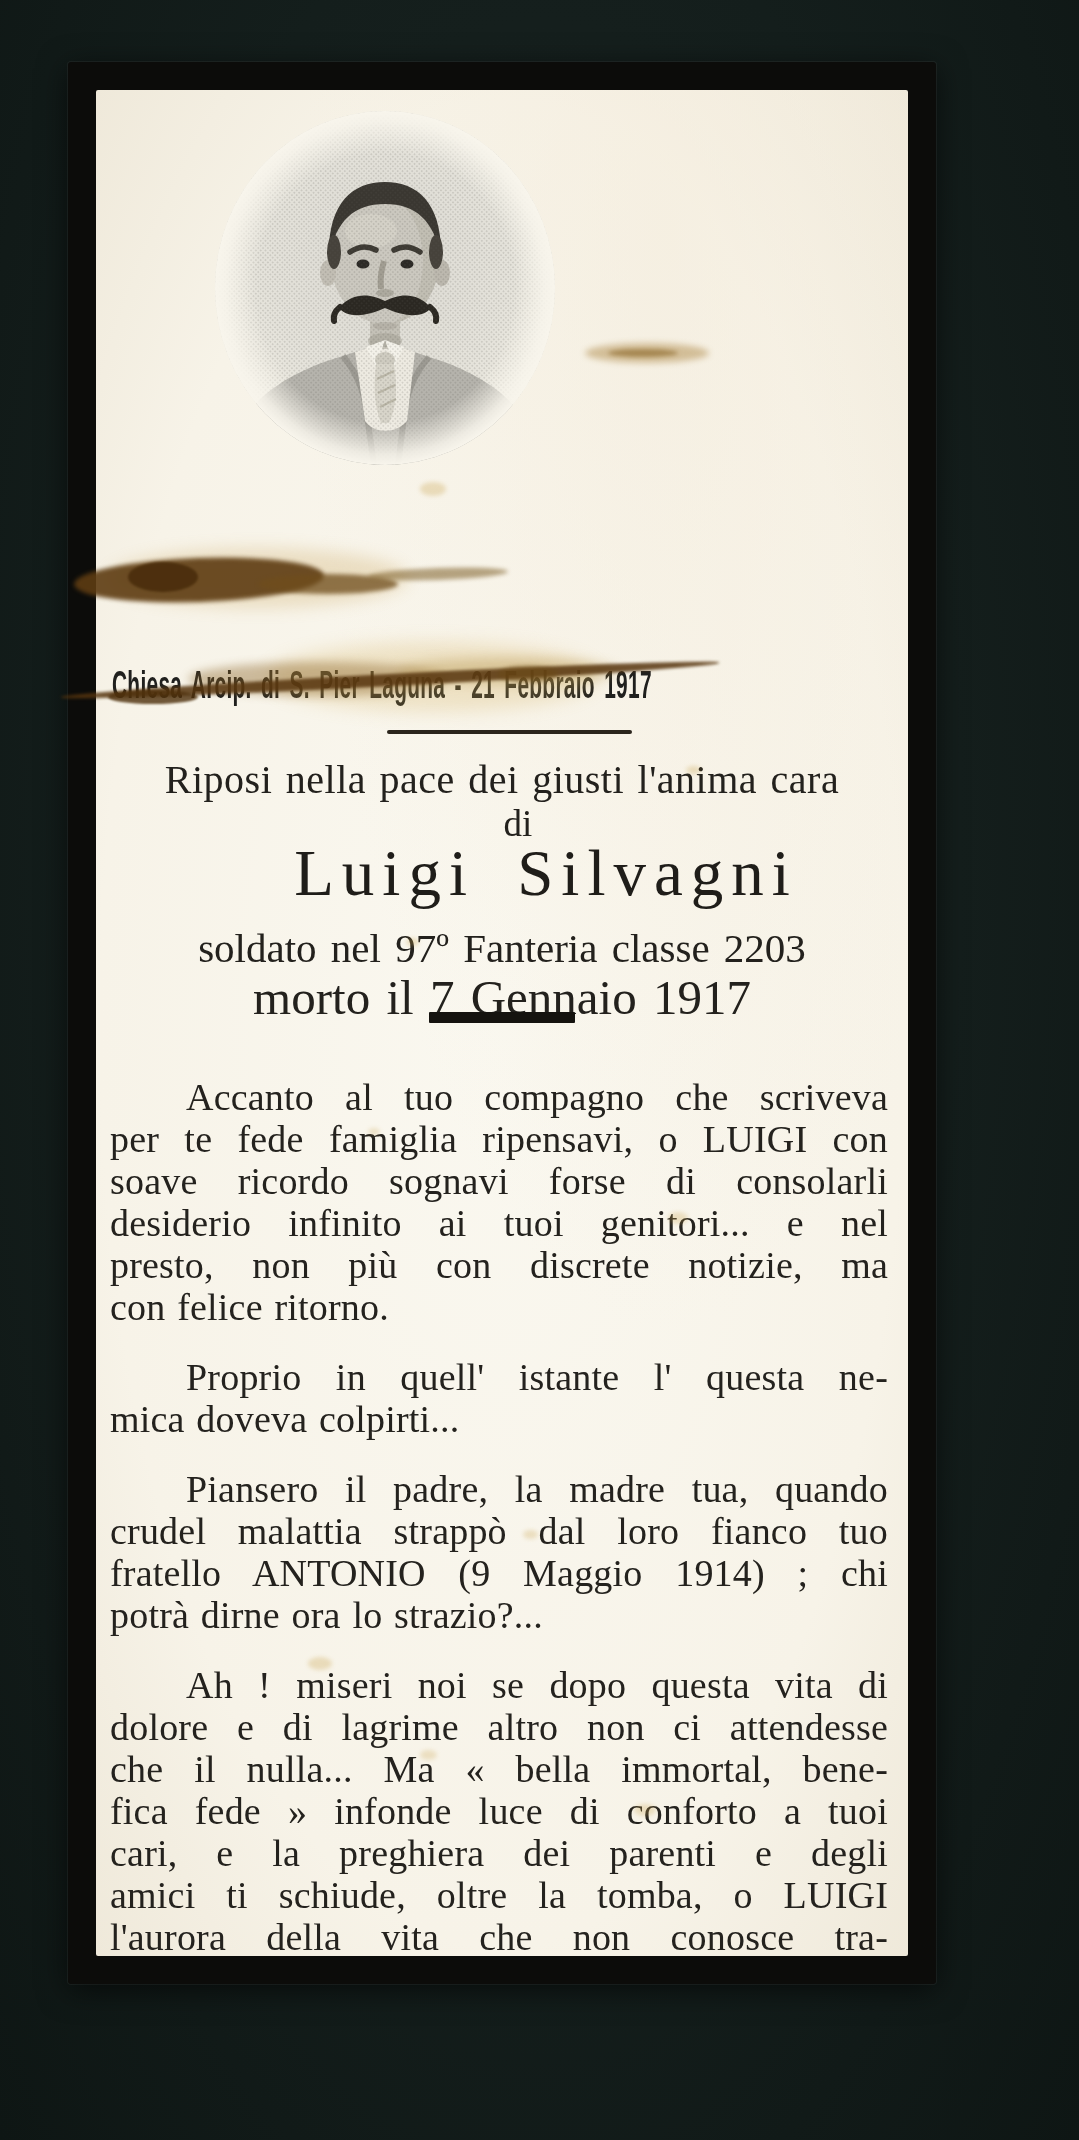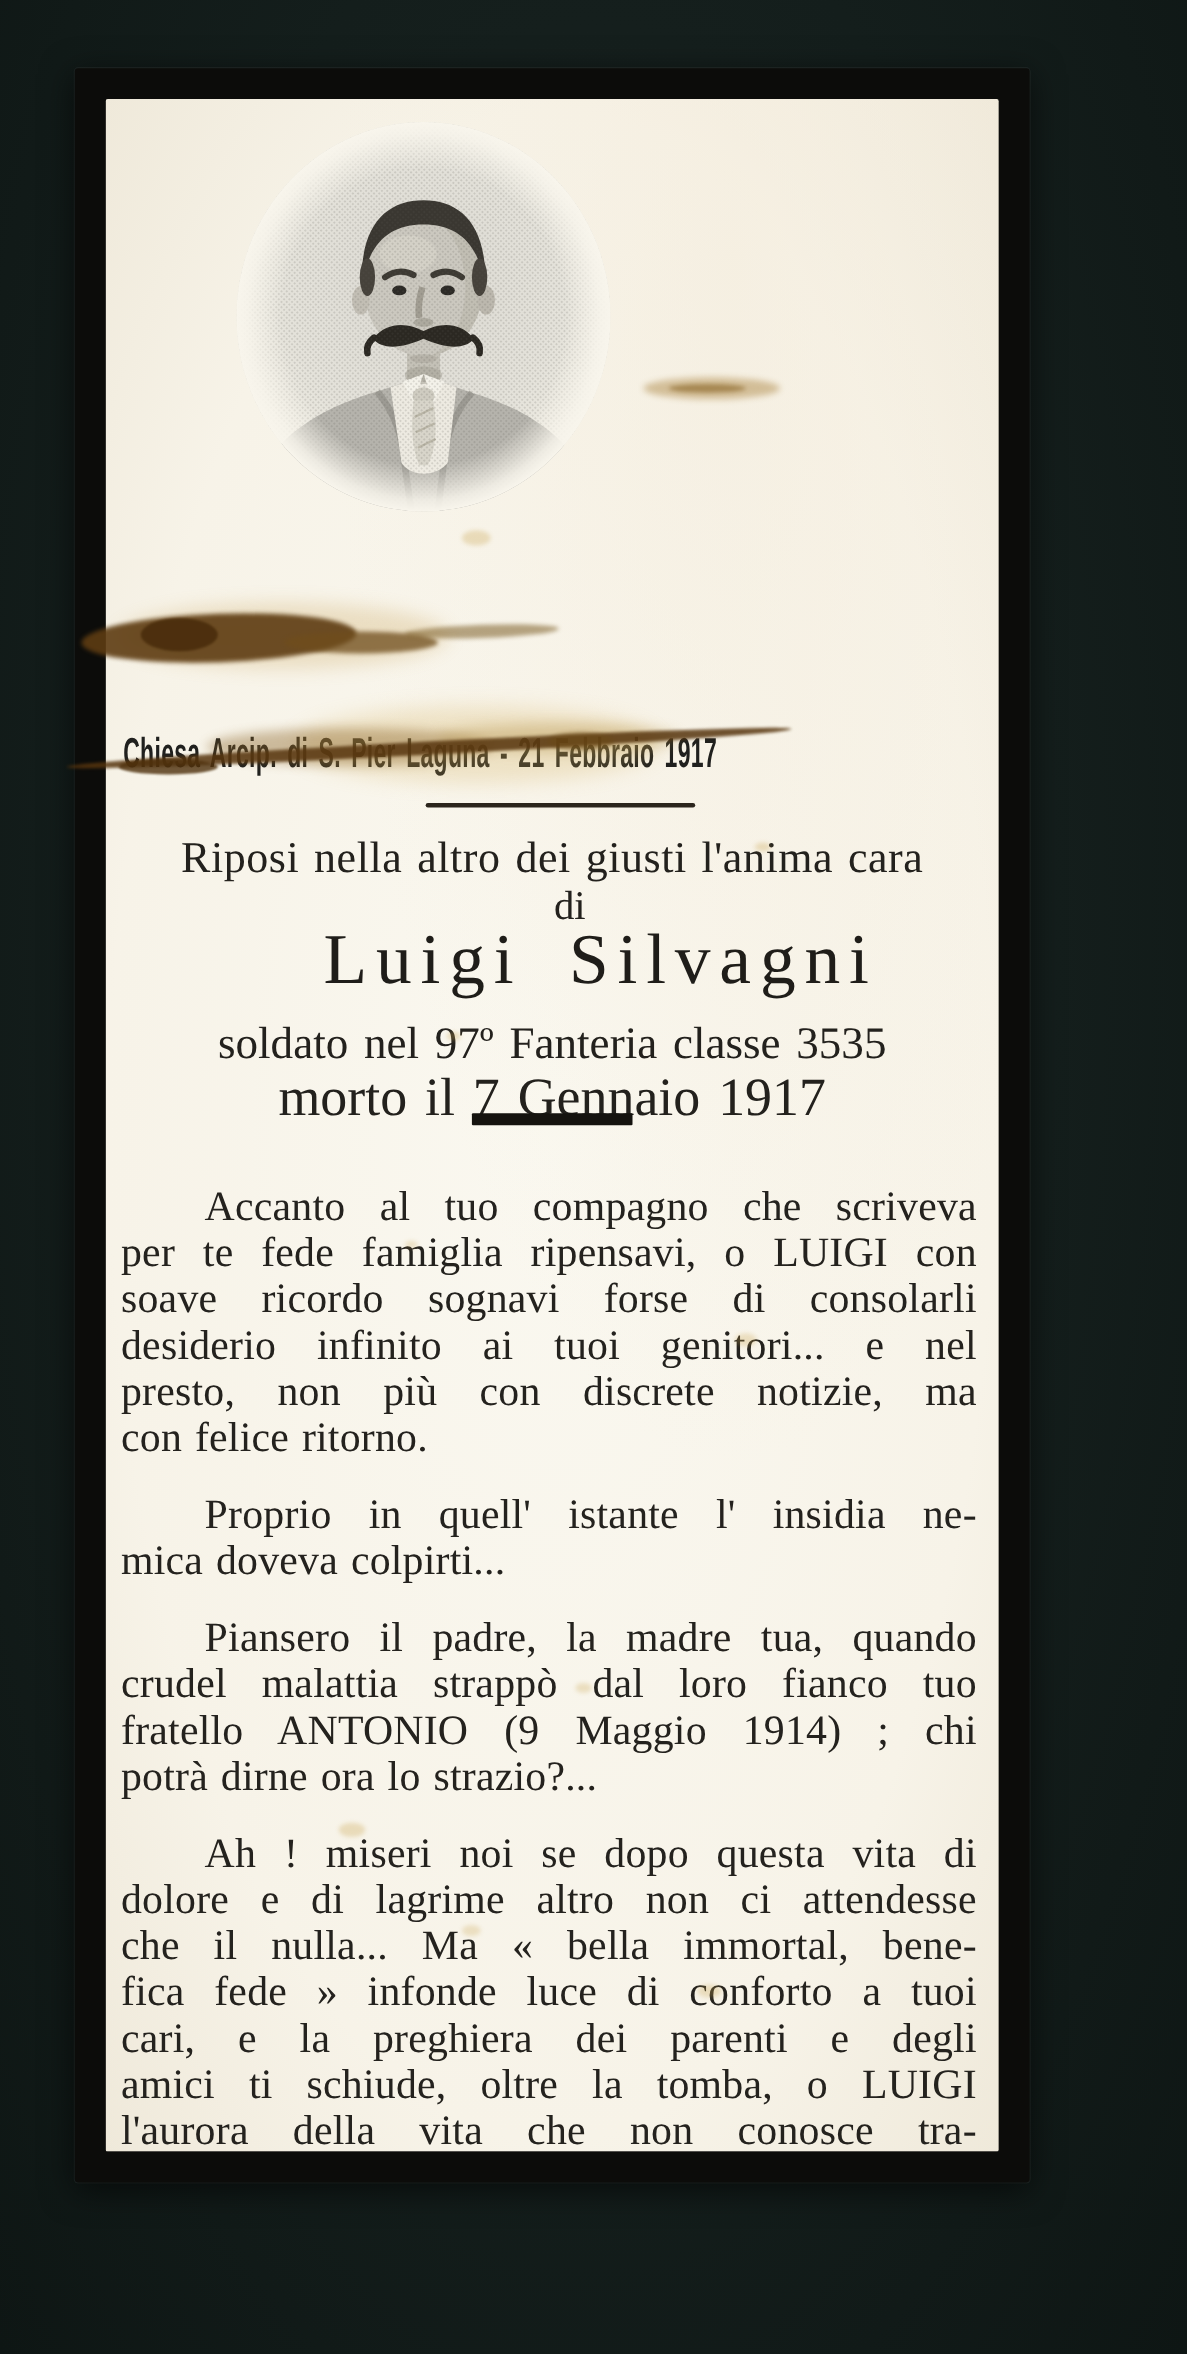--- a/index.html
+++ b/index.html
@@ -120,34 +120,34 @@
           <path d="M 215 196 C 220 200 222 205 221 210" stroke="#2b2822" stroke-width="6" fill="none" stroke-linecap="round"></path>
           <ellipse cx="170" cy="215" rx="12" ry="4" fill="#a8a499" opacity=".5"></ellipse>
 
           <rect x="0" y="0" width="340" height="354" fill="url(#dots)" opacity=".22"></rect>
         </g>
         <ellipse cx="170" cy="177" rx="170" ry="177" fill="url(#fade)"></ellipse>
       </svg>
 
       <div class="hdr">Chiesa Arcip. di S. Pier Laguna - 21 Febbraio 1917</div>
       <div class="hdr-rule"></div>
-      <div class="intro">Riposi nella altro dei giusti l'anima cara</div>
+      <div class="intro">Riposi nella pace dei giusti l'anima cara</div>
       <div class="of">di</div>
       <div class="name">Luigi Silvagni</div>
-      <div class="svc">soldato nel 97º Fanteria classe 3535</div>
+      <div class="svc">soldato nel 97º Fanteria classe 2203</div>
       <div class="death">morto il 7 Gennaio 1917</div>
       <div class="divider"></div>
       <div class="body-text">
           <div class="bline first">Accanto al tuo compagno che scriveva</div>
           <div class="bline">per te fede famiglia ripensavi, o LUIGI con</div>
           <div class="bline">soave ricordo sognavi forse di consolarli</div>
           <div class="bline">desiderio infinito ai tuoi genitori... e nel</div>
           <div class="bline">presto, non più con discrete notizie, ma</div>
           <div class="bline last">con felice ritorno.</div>
-          <div class="bline first">Proprio in quell' istante l' insidia ne-</div>
+          <div class="bline first">Proprio in quell' istante l' questa ne-</div>
           <div class="bline last">mica doveva colpirti...</div>
           <div class="bline first">Piansero il padre, la madre tua, quando</div>
           <div class="bline">crudel malattia strappò dal loro fianco tuo</div>
           <div class="bline">fratello ANTONIO (9 Maggio 1914) ; chi</div>
           <div class="bline last">potrà dirne ora lo strazio?...</div>
           <div class="bline first">Ah ! miseri noi se dopo questa vita di</div>
           <div class="bline">dolore e di lagrime altro non ci attendesse</div>
           <div class="bline">che il nulla... Ma « bella immortal, bene-</div>
           <div class="bline">fica fede » infonde luce di conforto a tuoi</div>
           <div class="bline">cari, e la preghiera dei parenti e degli</div>

